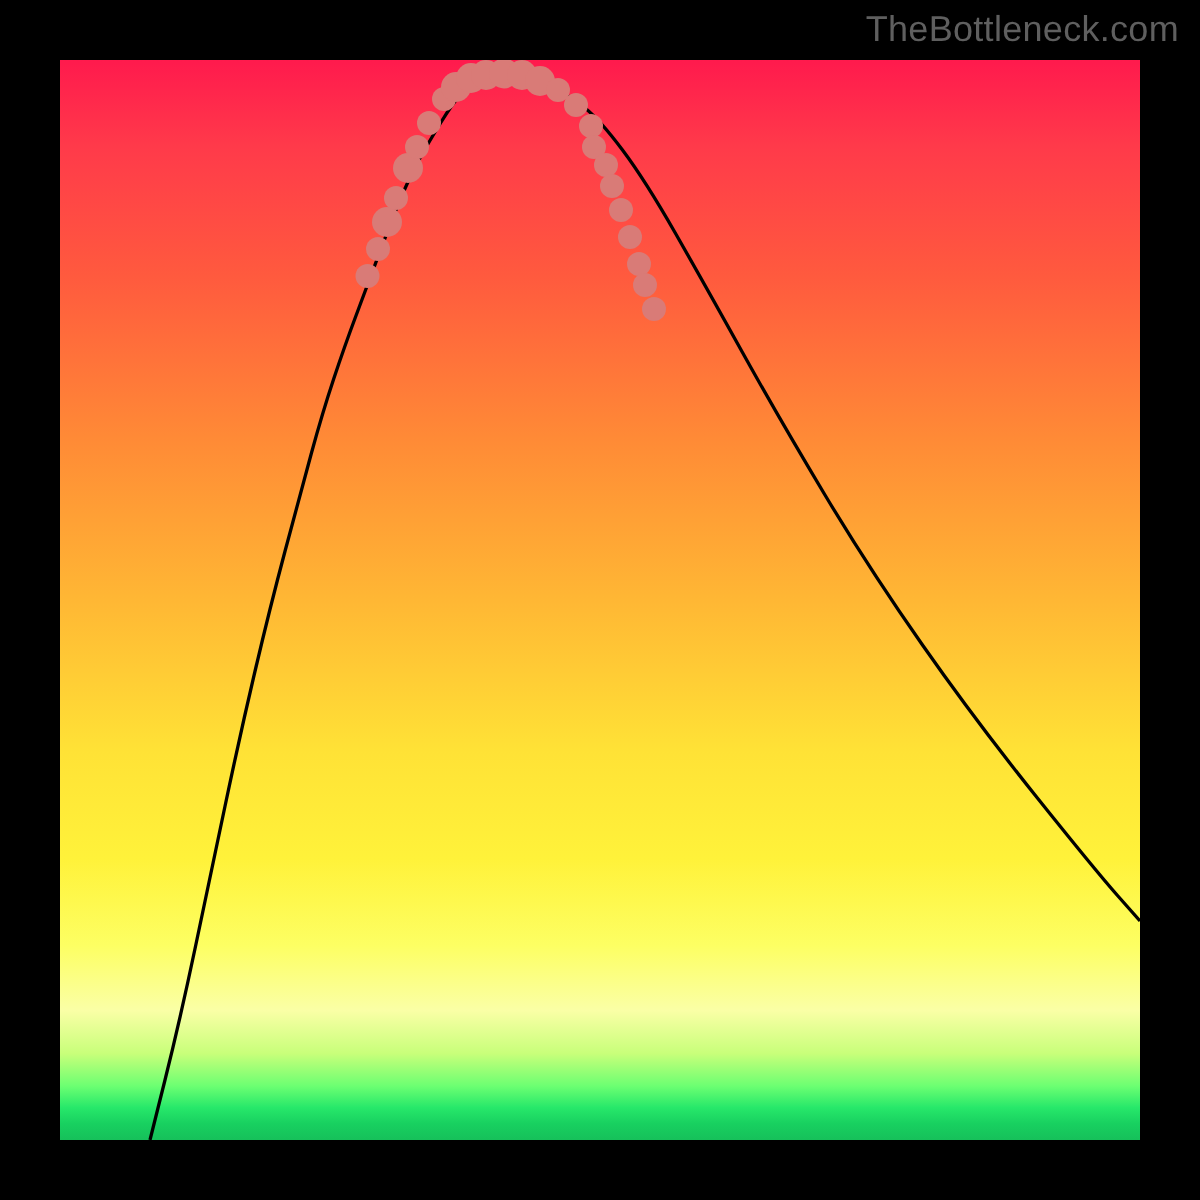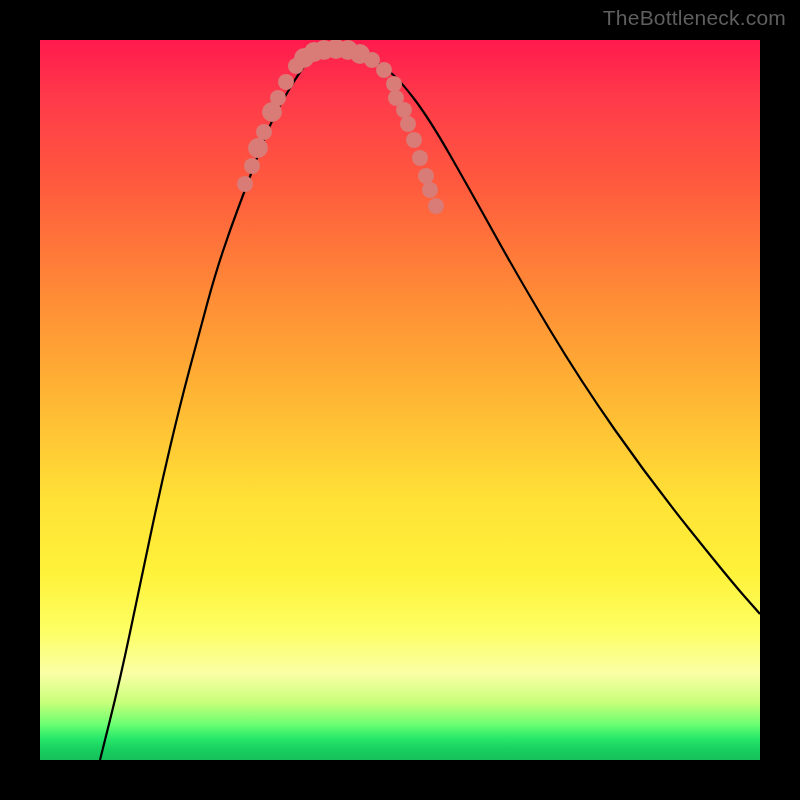--- a/index.html
+++ b/index.html
@@ -40,21 +40,21 @@
       #27e86a 97%,
       #18d060 98.5%,
       #16c05a 100%
     );
   }
   .watermark {
     position: absolute;
     top: 6px;
     right: 14px;
     color: #5f5f5f;
-    font-size: 21px;
+    font-size: 24px;
     letter-spacing: 0.2px;
     font-weight: 400;
     user-select: none;
   }
   svg.curve {
     position: absolute;
     left: 0;
     top: 0;
     width: 720px;
     height: 720px;

